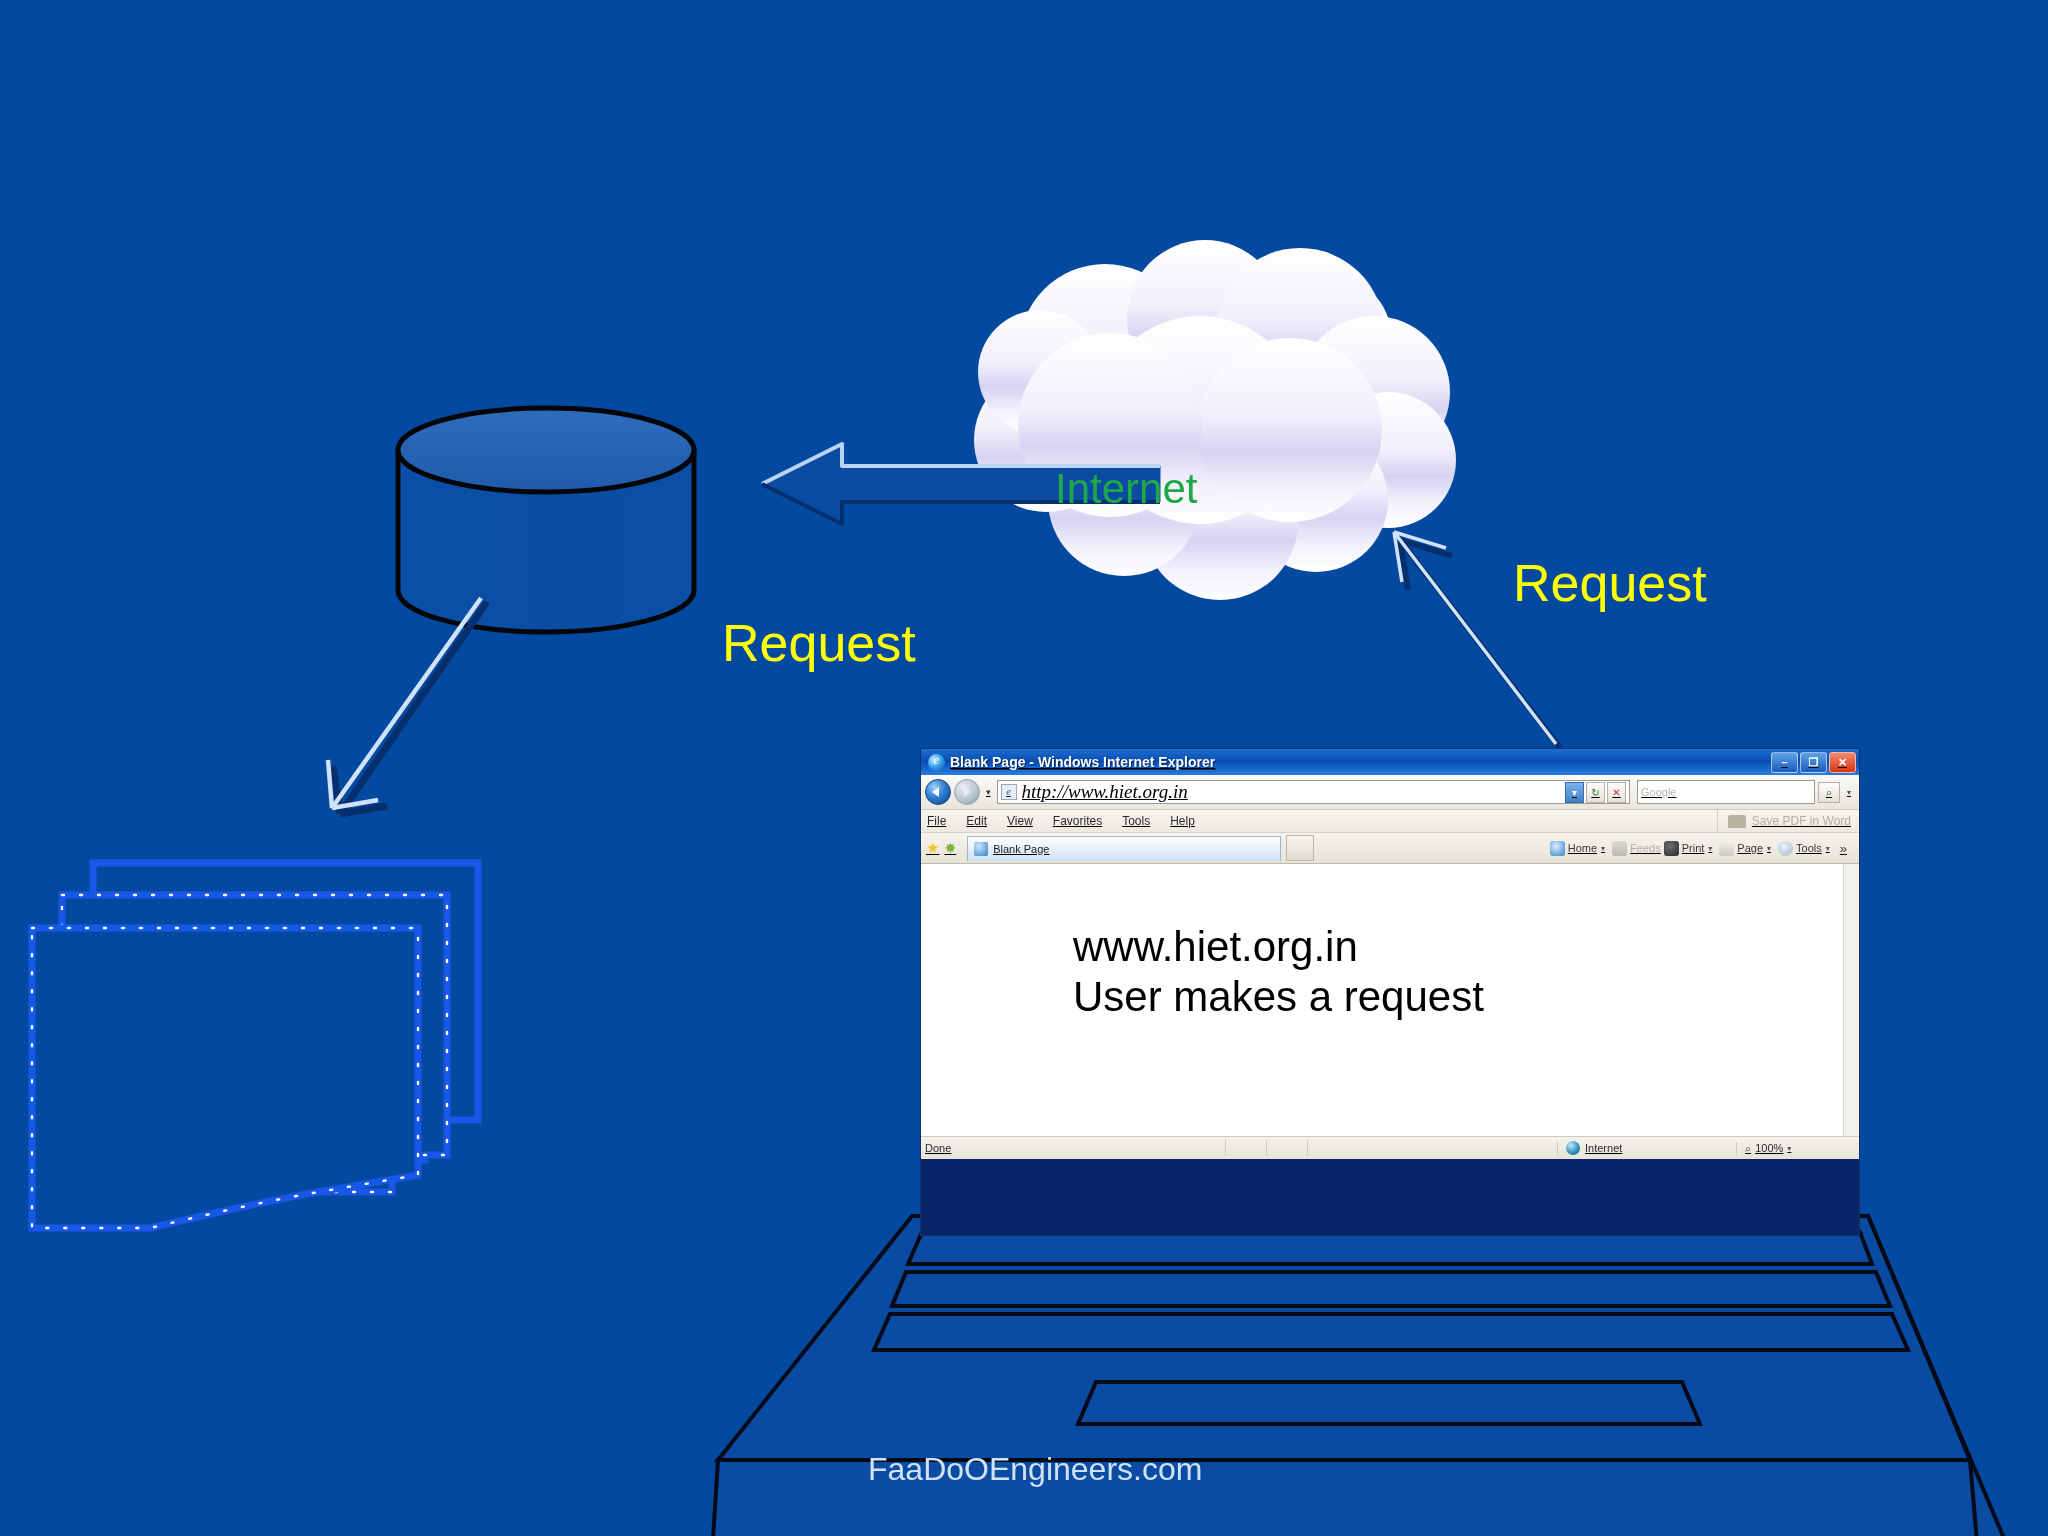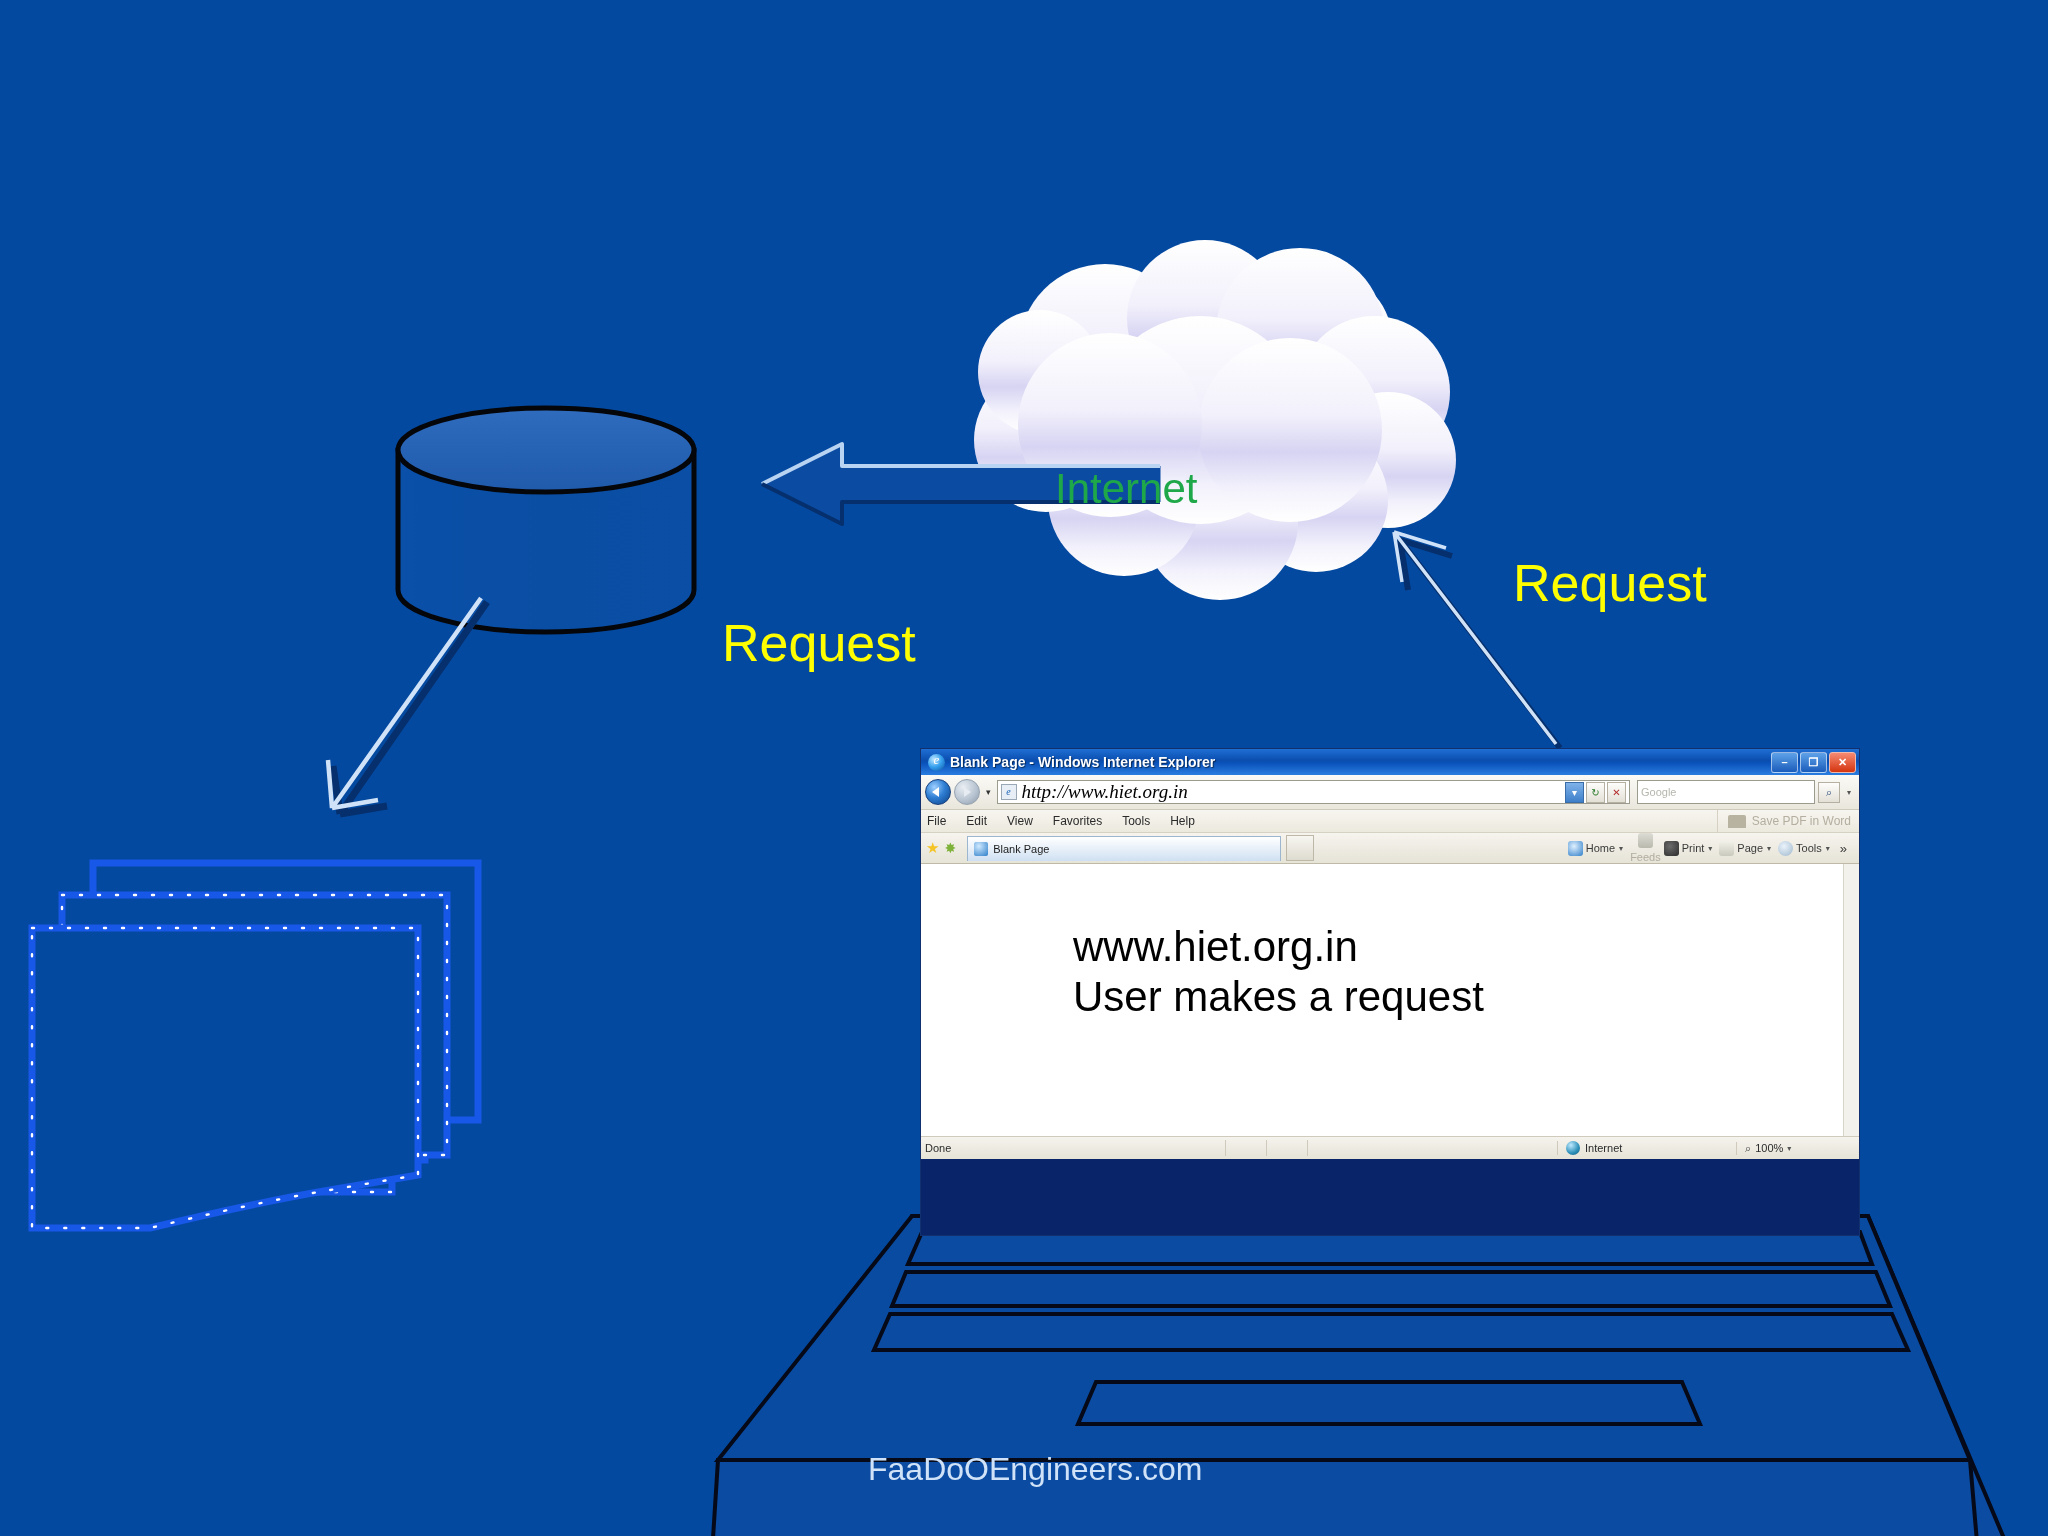--- a/index.html
+++ b/index.html
@@ -43,20 +43,21 @@
     left:868px;top:1451px;
     font-size:32px;color:#CFE2F7;
   }
 
   
   #browser-window{
     position:absolute;left:920px;top:748px;width:940px;height:488px;
     background:#0A246A;
     border:1px solid #12306e;
     box-sizing:border-box;
+    text-decoration:underline;
   }
   #browser-titlebar{
     height:26px;
     background:linear-gradient(180deg,#1f6fd4 0%,#0a4dae 45%,#0a53bc 55%,#2a7de0 100%);
     display:flex;align-items:center;padding:0 3px;
     position:relative;
   }
   #browser-title-icon{
     width:17px;height:17px;margin:0 5px 0 4px;
     border-radius:50%;
@@ -167,21 +168,21 @@
   #tab-favicon{width:14px;height:14px;flex:none;border-radius:2px;
     background:radial-gradient(circle at 35% 30%,#cfe9ff,#2d7fc9);}
   #tab-label{font-size:11px;color:#1b1b1b;}
   #tab-new{width:26px;height:24px;flex:none;
     background:linear-gradient(180deg,#f7f6f1,#dedbcf);border:1px solid #bdb8a7;}
   #tabs-spacer{flex:1;}
   #cmd-bar{display:flex;align-items:center;gap:3px;padding-right:4px;}
   .cmd{display:flex;align-items:center;gap:3px;font-size:11px;color:#3a3a3a;}
   .cmd .gl{width:15px;height:15px;border-radius:3px;flex:none;}
   .cmd .car{font-size:8px;color:#555;margin:0 4px 0 1px;}
-  .cmd.dim{color:#b2ada0;flex-direction:column;}
+  .cmd.dim{color:#b2ada0;}
   #gl-home{background:radial-gradient(circle at 40% 35%,#dff0ff,#2f7fc9);}
   #gl-feeds{background:linear-gradient(180deg,#dcdcd4,#b9b9ae);}
   #gl-print{background:radial-gradient(circle at 40% 35%,#6b6b6b,#2b2b2b);}
   #gl-page{background:linear-gradient(180deg,#f2f2ea,#c9c9bd);}
   #gl-tools{background:radial-gradient(circle at 40% 35%,#eaf3fb,#9fb8cd);border-radius:50%;}
   #cmd-overflow{font-size:13px;color:#3a3a3a;padding:0 3px;}
 
   
   #browser-viewport{
     background:#ffffff;height:272px;position:relative;

